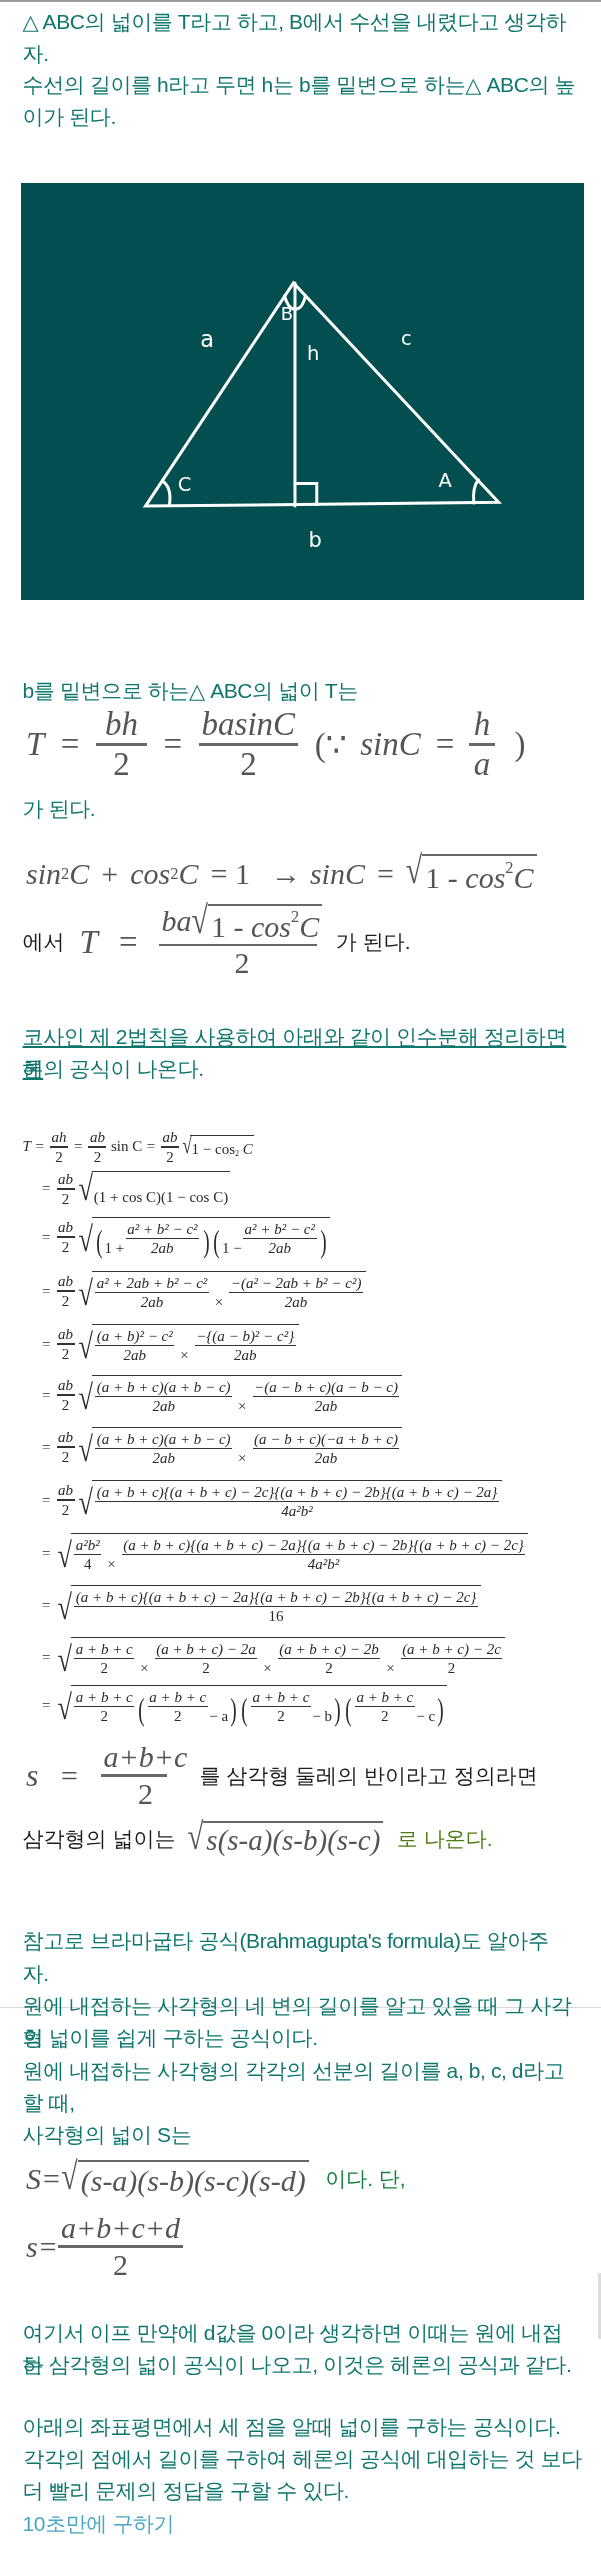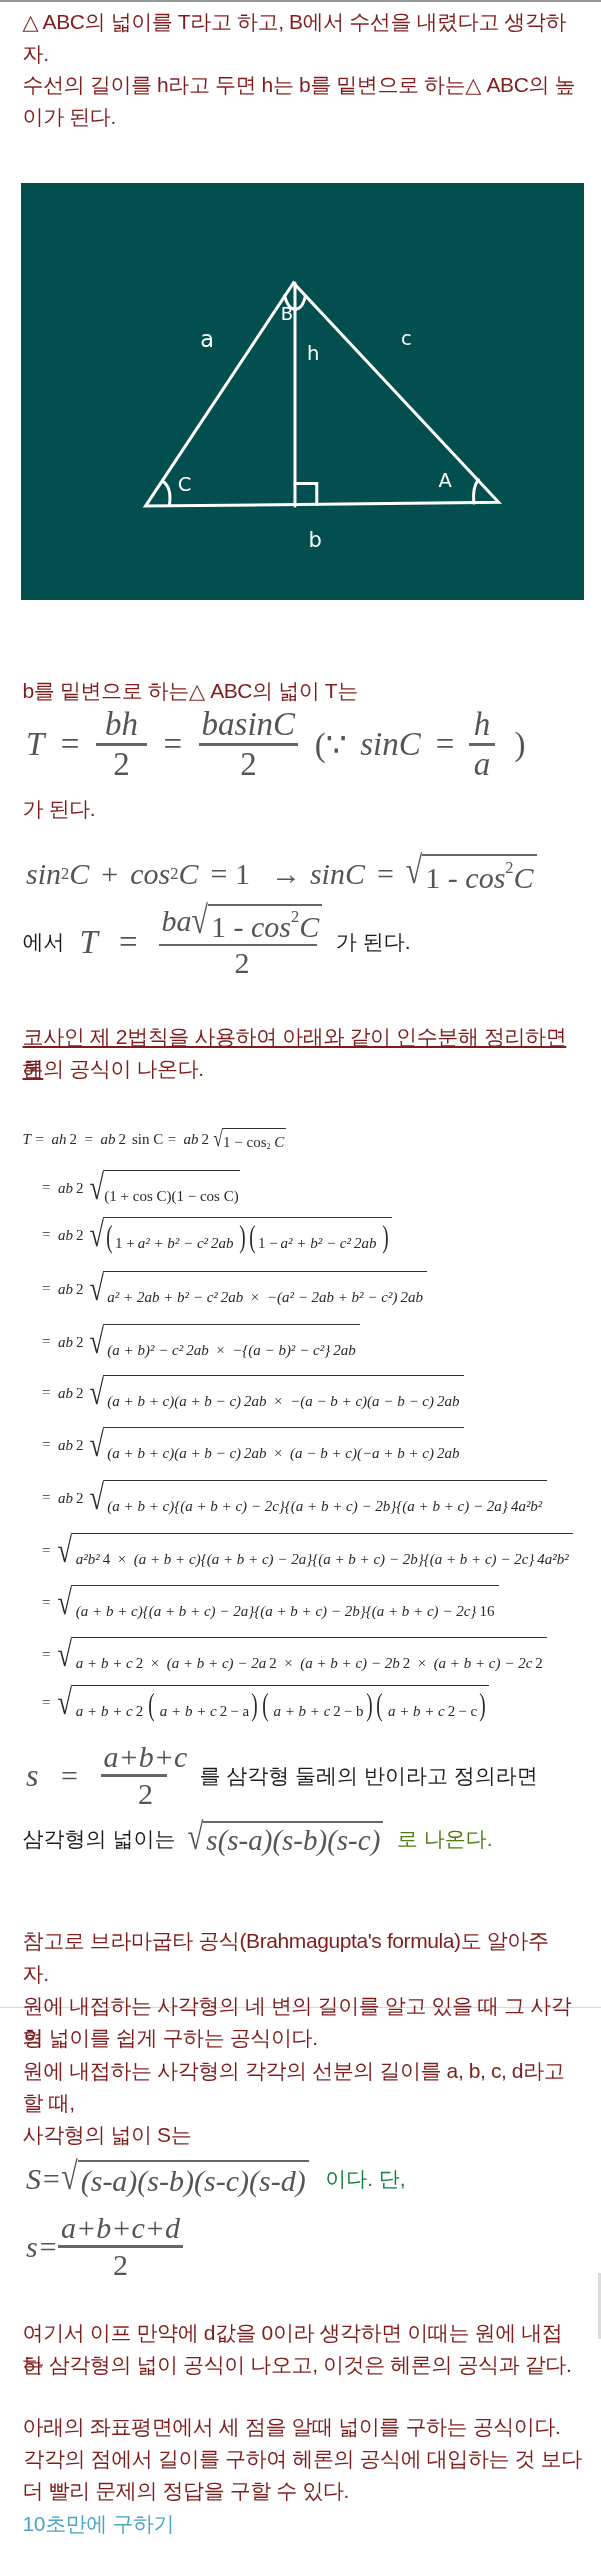--- a/index.html
+++ b/index.html
@@ -8,40 +8,40 @@
     position: relative;
     height: 2576px;
     overflow: hidden;
     font-family: "Liberation Sans", "DejaVu Sans", sans-serif;
     color: #1a1a1a;
   }
   .topbar { position: absolute; left: 0; top: 0; width: 602px; height: 2.3px; background: #9a9a9a; }
   .p {
     position: absolute; left: 22.6px; width: 560px;
     font-size: 21px; line-height: 32px; letter-spacing: -0.4px;
-    color: #7f1d1d;
+    color: #0f766e;
   }
   .diagram { position: absolute; left: 21px; top: 183px; width: 563px; height: 417px; background: #034e4e; }
   .diagram svg { width: 100%; height: 100%; display: block; }
 
   .m { position: absolute; font-family: "Liberation Serif", "DejaVu Serif", serif; font-style: italic; color: #555; white-space: nowrap; }
   .frac { display: inline-flex; flex-direction: column; align-items: center; vertical-align: middle; }
   .frac .num { padding: 0 3px; }
   .frac .bar { align-self: stretch; height: 2.3px; background: #666; }
   .frac .den { padding: 0 3px; }
   .sqrt { display: inline-flex; align-items: stretch; vertical-align: middle; }
   .sqrt .rad { font-style: normal; transform: scaleY(1.3); display: inline-block; }
   .sqrt .under { border-top: 2.3px solid #666; padding: 1.5px 3px 0 3px; }
   sup { font-size: 0.55em; vertical-align: 0.9em; }
   .up { font-style: normal; }
 
   
   .deriv { position: absolute; left: 22.6px; top: 1128px; width: 557px; font-family: "Liberation Serif", "DejaVu Serif", serif; color: #2a2a2a; }
   .deriv .row { position: absolute; left: 0; white-space: nowrap; font-size: 15px; display: flex; align-items: center; }
-  .deriv .f { display: inline-flex; align-items: center; vertical-align: middle; margin: 0 1.5px; }
+  .deriv .f { display: inline-flex; flex-direction: column; align-items: center; vertical-align: middle; margin: 0 1.5px; }
   .deriv .f .n, .deriv .f .d { font-style: italic; padding: 0 1.5px; line-height: 18px; }
   .deriv .f .b { align-self: stretch; height: 1.5px; background: #333; }
   .deriv .sq { display: inline-flex; align-items: stretch; }
   .deriv .sq .r { font-size: 35px; line-height: 35px; transform: scaleX(0.75); display: inline-block; margin-right: -3px; align-self: flex-end; font-style: normal; }
   .deriv .sq .u { border-top: 1.5px solid #333; display: inline-flex; align-items: flex-end; padding: 1.5px 1.5px 0 1.5px; }
   .deriv i { font-style: italic; }
   .deriv .eq { margin: 0 4.5px; font-style: normal; }
   .deriv .op { margin: 0 4.5px; font-style: normal; }
   .deriv .big { font-size: 32px; font-style: normal; line-height: 32px; transform: scaleX(0.6); display: inline-block; }
 

